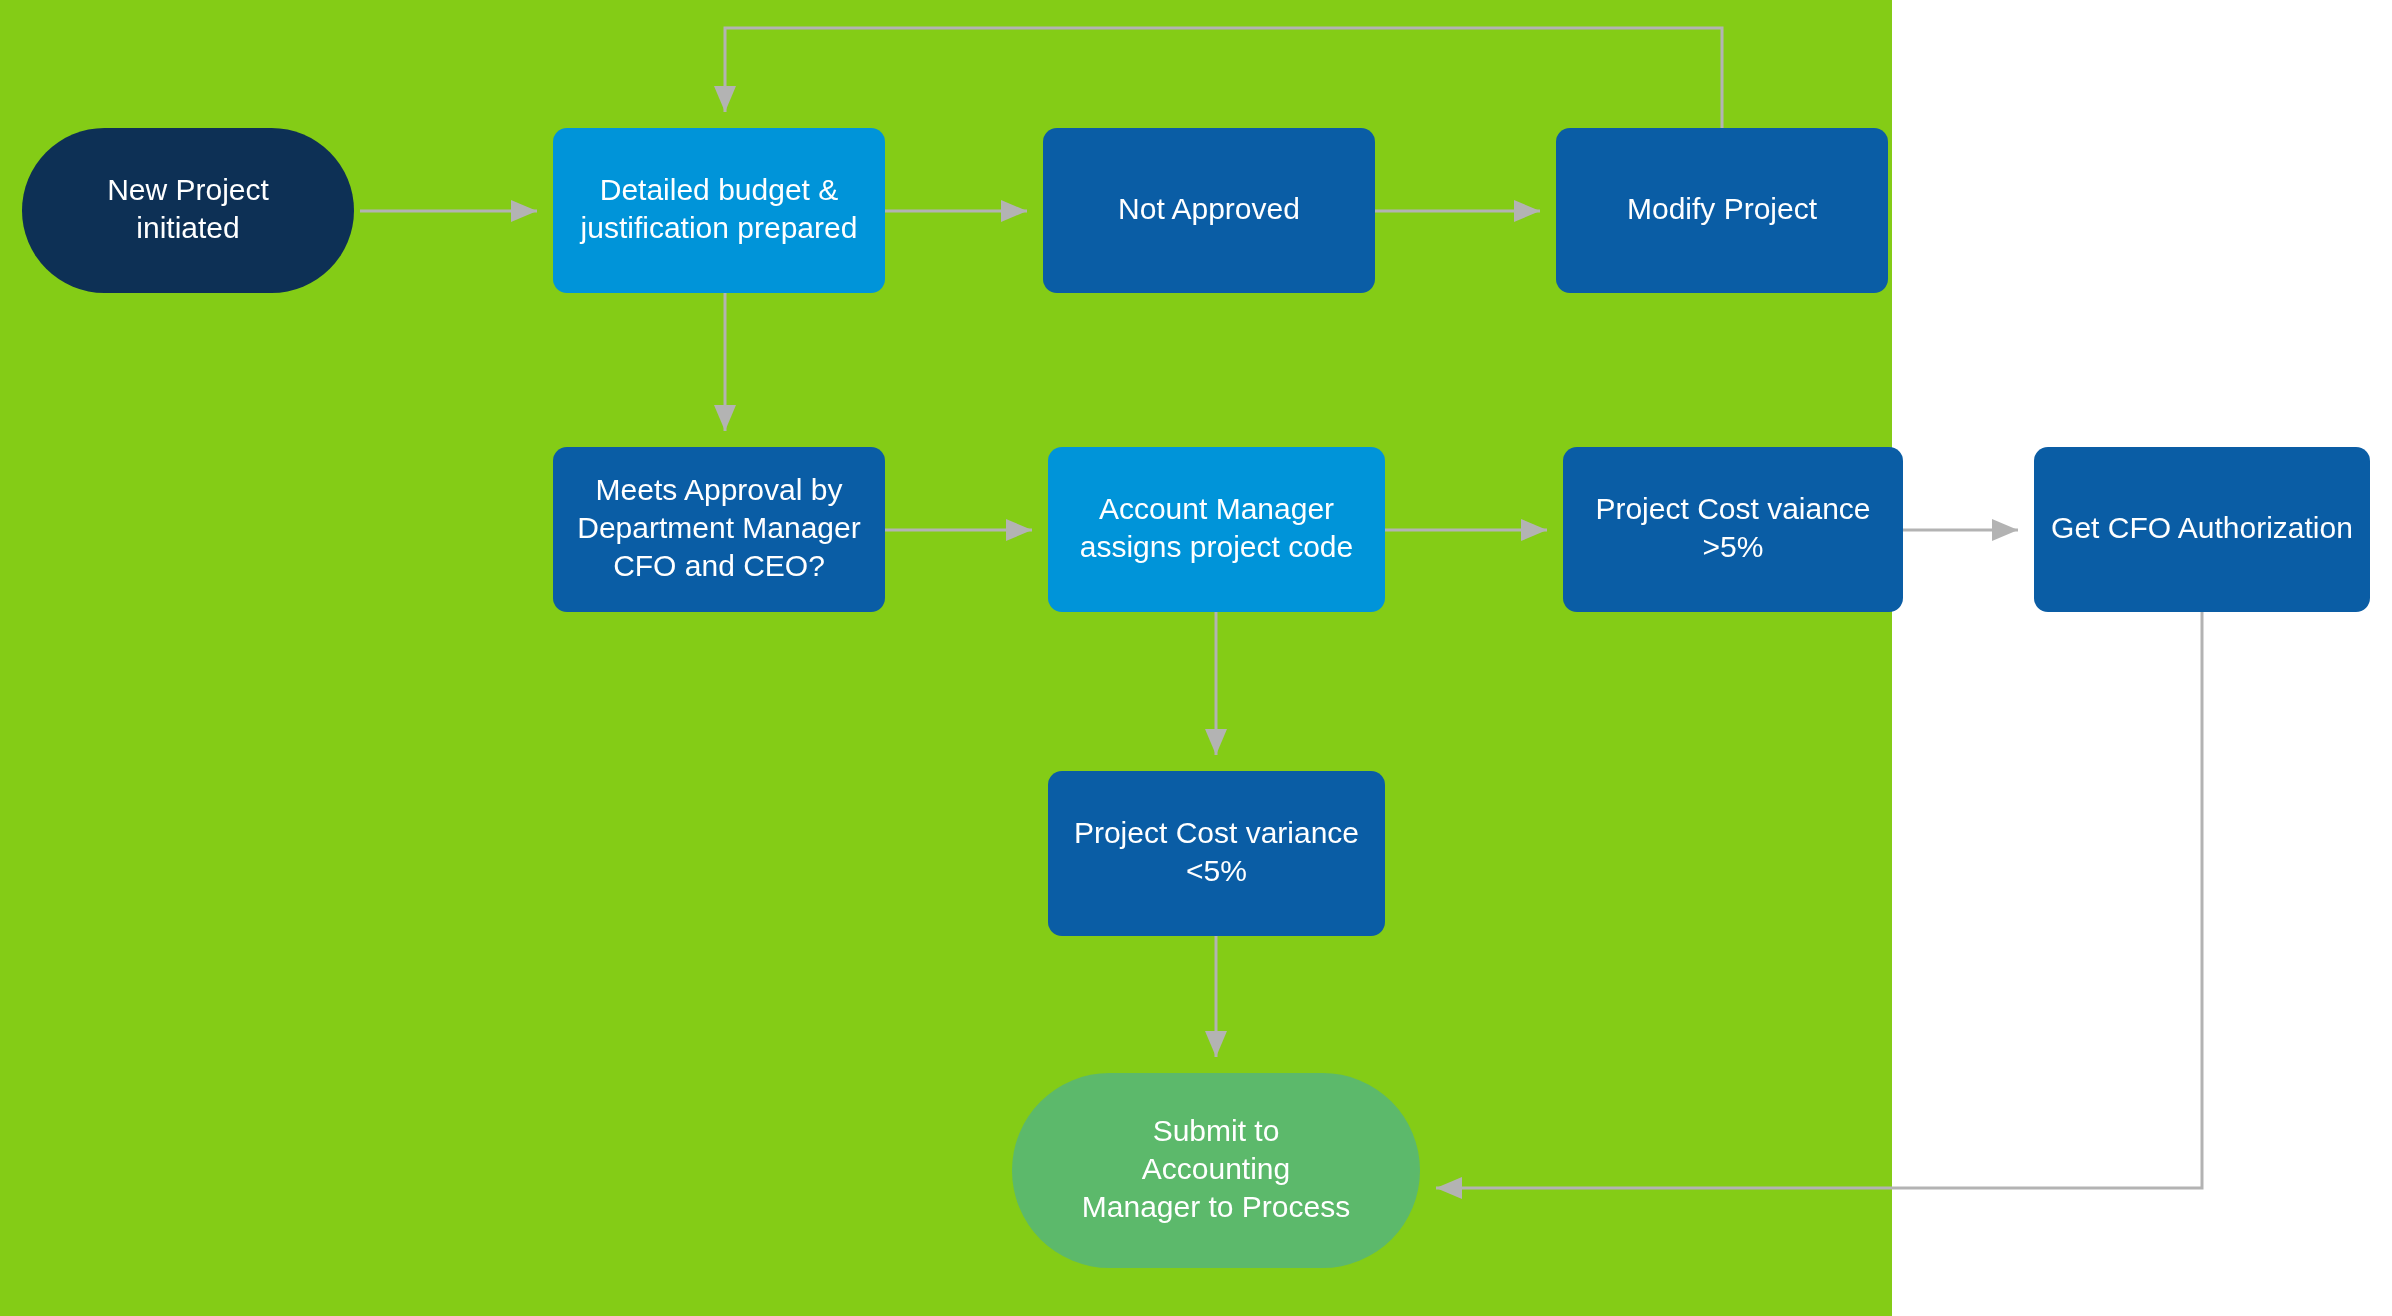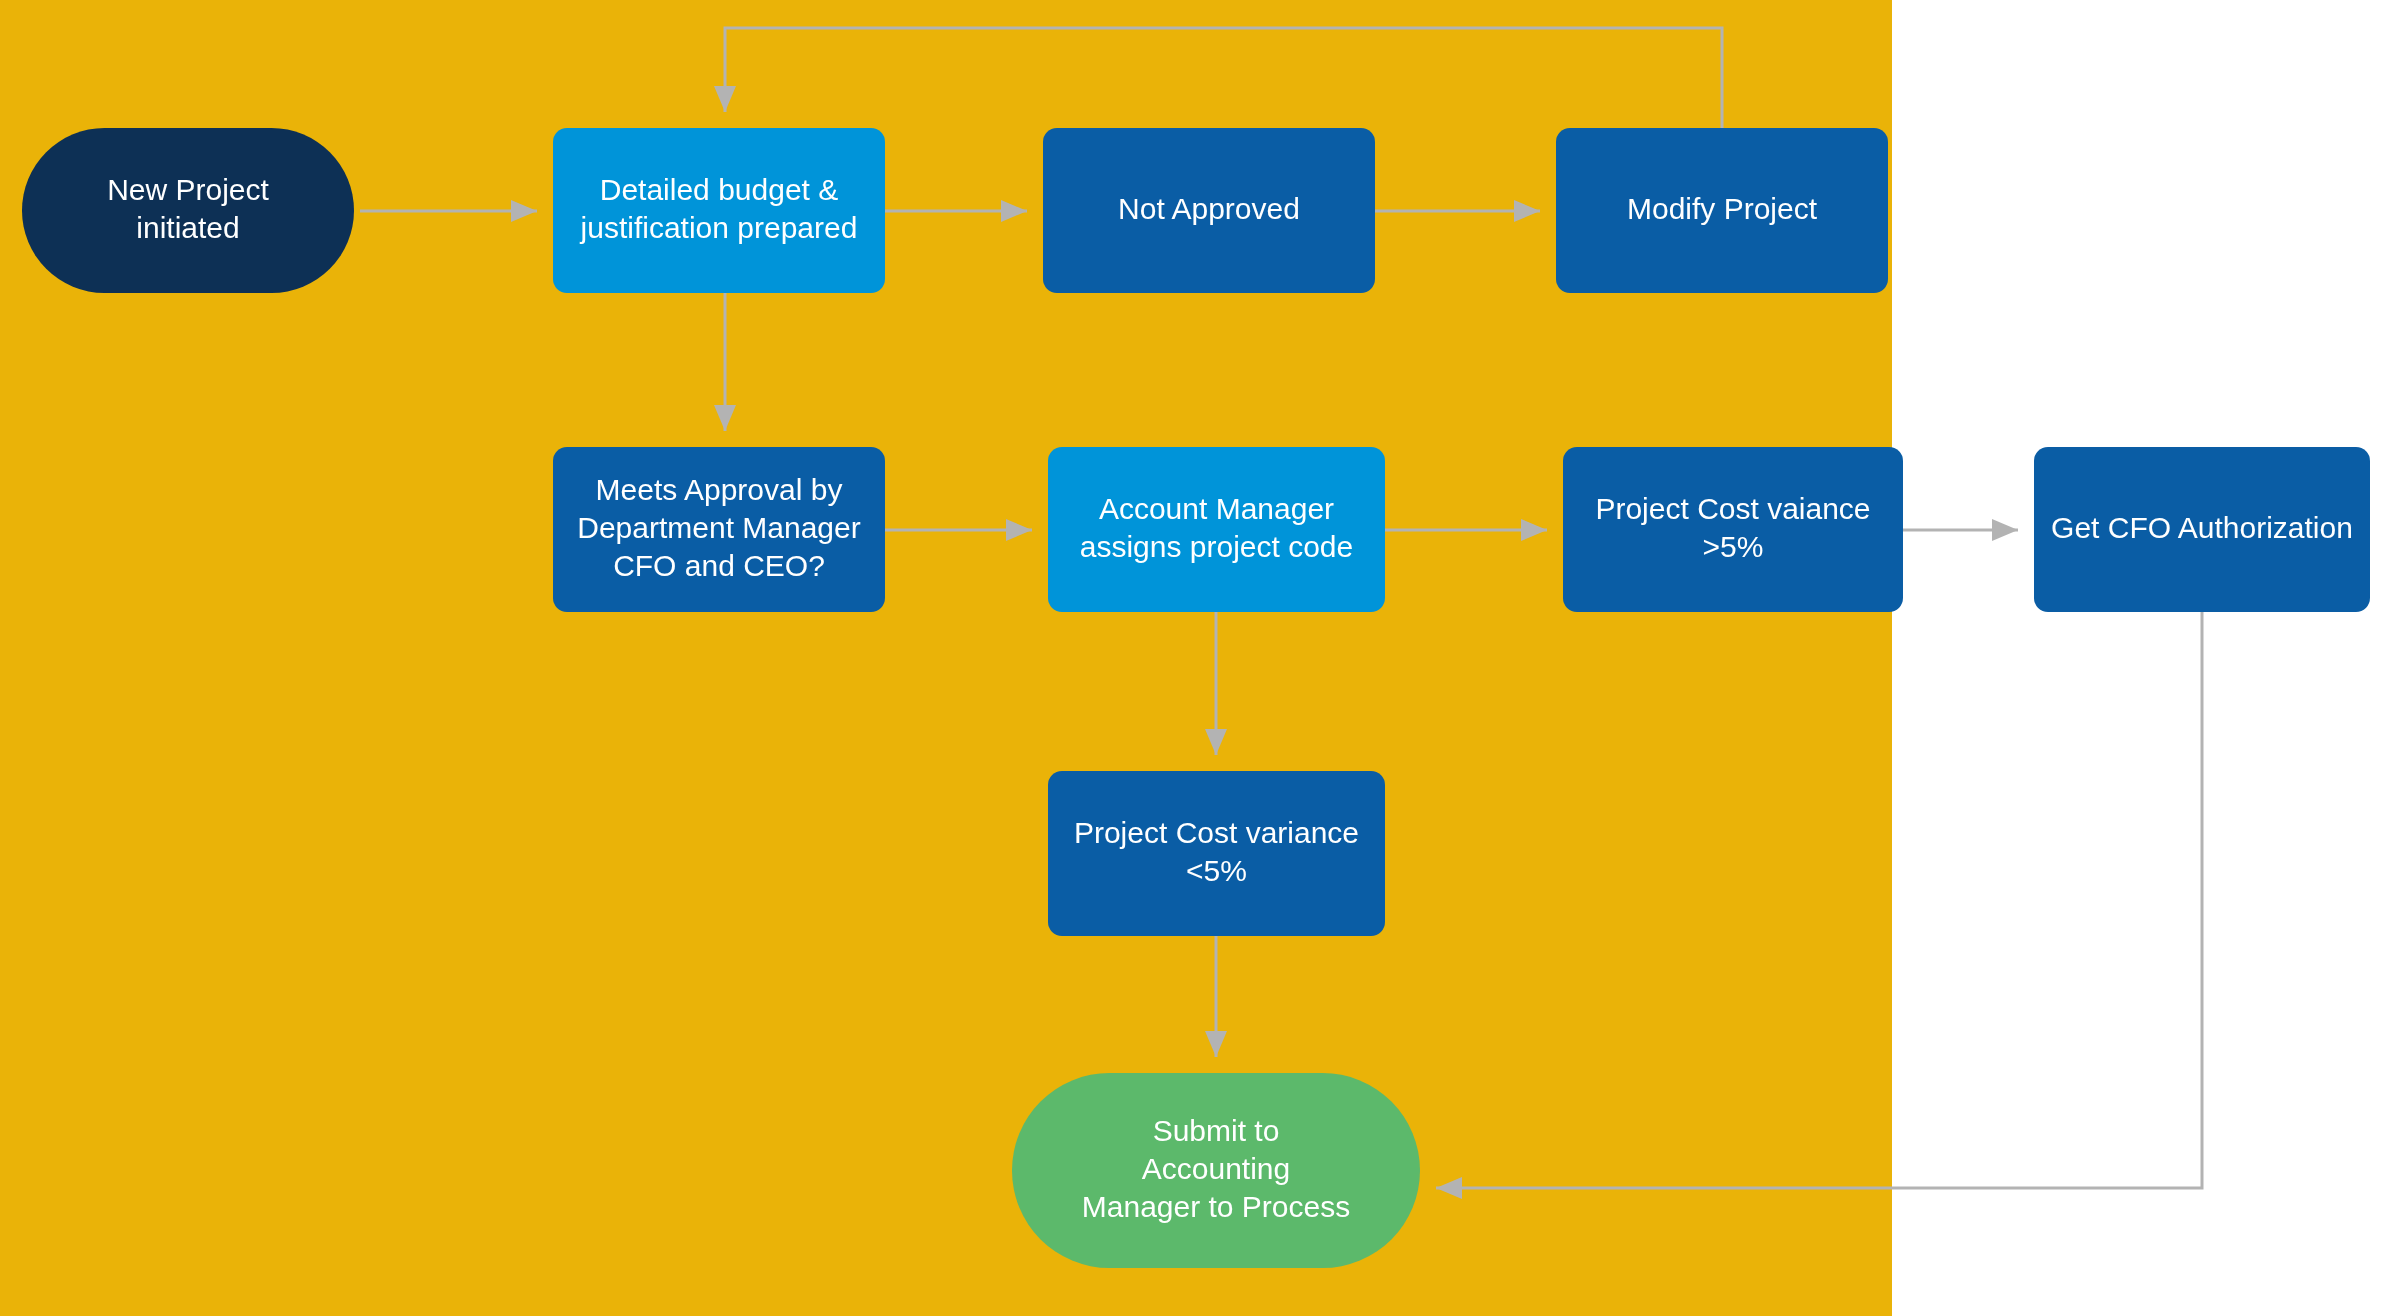--- a/index.html
+++ b/index.html
@@ -10,21 +10,21 @@
   body {
     width: 2392px;
     height: 1316px;
     font-family: "Liberation Sans", sans-serif;
     overflow: hidden;
   }
   #flow-root {
     position: relative;
     width: 1892px;
     height: 1316px;
-    background: #eab308;
+    background: #84cc16;
   }
   svg#flow-svg {
     position: absolute;
     top: 0;
     left: 0;
     width: 2392px;
     height: 1316px;
     display: block;
   }
   .node-label {

